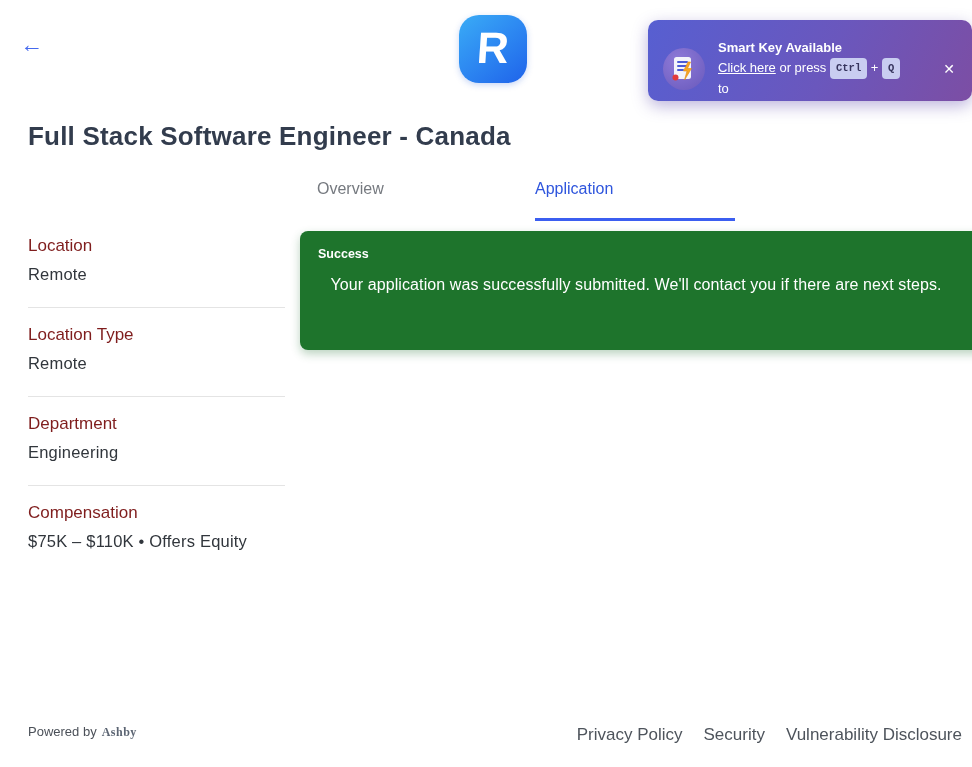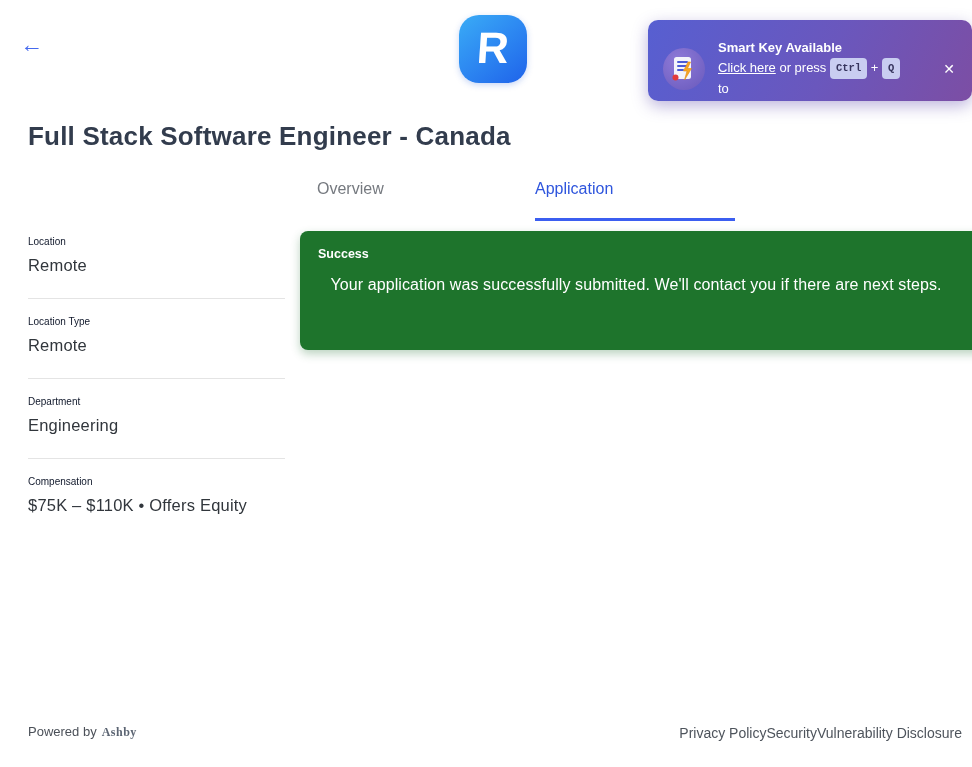--- a/index.html
+++ b/index.html
@@ -75,21 +75,21 @@
     text-align:left; font-family:"Liberation Sans", sans-serif;
   }
   .tab.inactive { color:#75797f; border-bottom:3px solid transparent; }
   .tab.active { color:#2e55dd; border-bottom:3px solid #3b5ef0; }
 
   
   .details { position:absolute; left:28px; top:236px; width:257px; }
   .detail-item { border-bottom:1px solid #e4e4e4; padding:17px 0 23px; }
   .detail-item:first-child { padding-top:0; }
   .detail-item:last-child { border-bottom:none; }
-  .detail-label { font-size:10px; color:#0f172a; margin-bottom:9px; }
+  .detail-label { font-size:17px; color:#7f1d1d; margin-bottom:9px; }
   .detail-value { font-size:16.5px; color:#31363c; letter-spacing:0.2px; }
 
   
   .banner {
     position:absolute; left:300px; top:231px; width:744px; height:119px;
     background:#1e742c; border-radius:8px;
     padding:16px 18px; color:#ffffff;
     box-shadow:0 4px 10px rgba(30,110,45,0.30);
   }
   .banner-title { font-size:12.5px; font-weight:bold; margin-bottom:12px; }
@@ -99,21 +99,21 @@
   .footer-left {
     position:absolute; left:28px; top:724px;
     font-size:13px; color:#4b5058; display:flex; align-items:baseline; gap:5px;
   }
   .footer-brand {
     font-family:"Liberation Serif", serif; font-weight:bold;
     font-size:12px; color:#5c6573; letter-spacing:0.5px; cursor:pointer;
   }
   .footer-links {
     position:absolute; right:10px; top:725px;
-    display:flex; gap:0; font-size:14px;
+    display:flex; gap:21px; font-size:17px;
   }
   .footer-link { color:#4e545c; text-decoration:none; cursor:pointer; }
 </style>
 </head>
 <body>
 
 <button class="back-btn">
   <span>←</span>
 </button>
 

